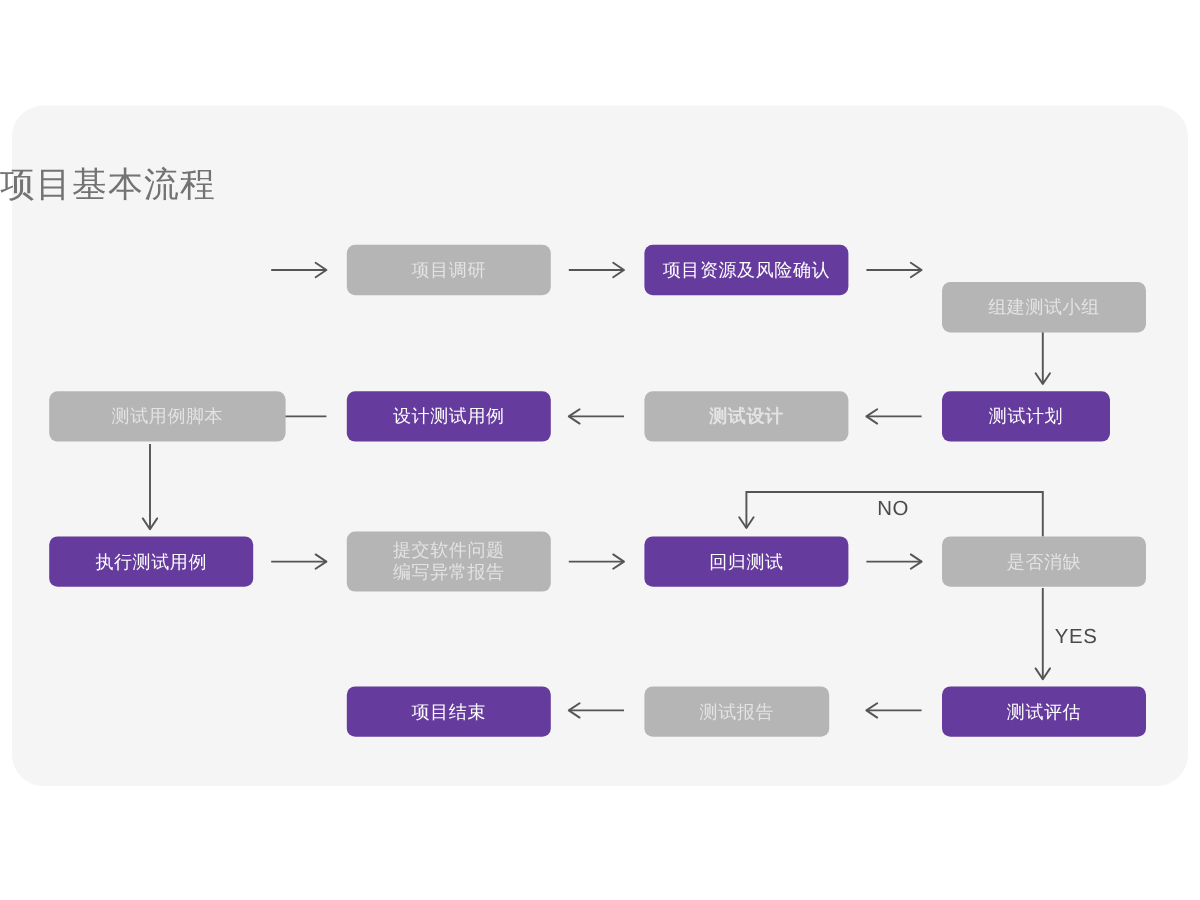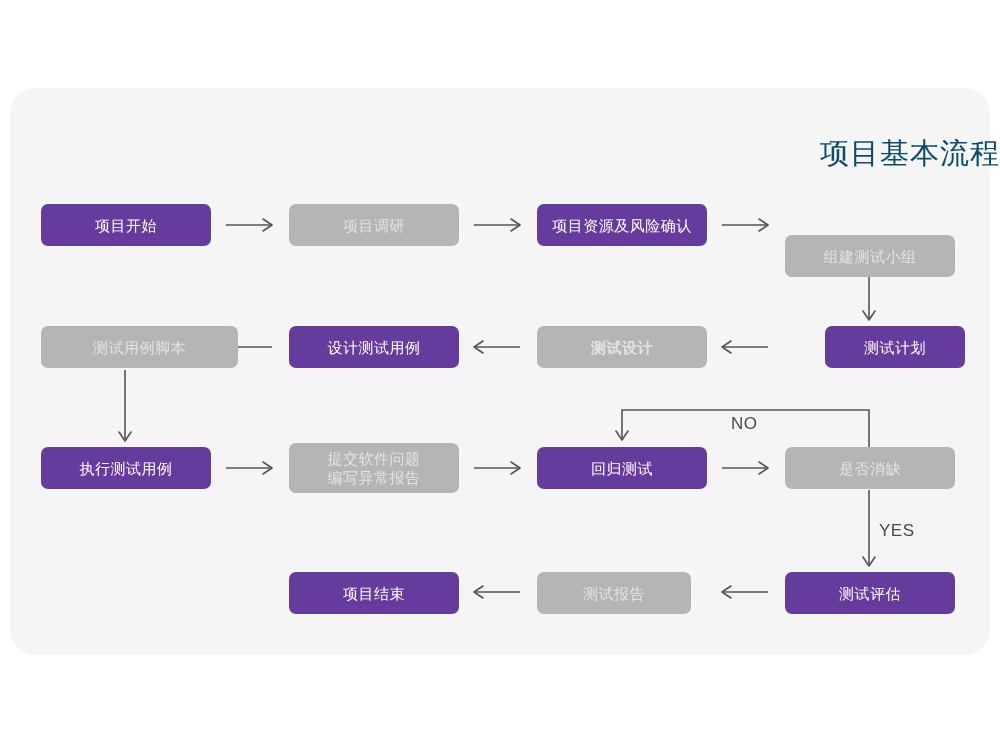--- a/index.html
+++ b/index.html
@@ -16,23 +16,23 @@
     left: 10px; top: 88px;
     width: 980px; height: 567px;
     background: #f5f5f5;
     border-radius: 26px;
   }
 
   .title {
     position: absolute;
     left: 0; top: 134px;
     width: 1000px;
-    text-align: right;
+    text-align: left;
     font-size: 29px;
-    color: #0c4a6e;
+    color: #737373;
     letter-spacing: 1px;
     font-weight: 400;
   }
 
   
   .node {
     position: absolute;
     height: 42px;
     border-radius: 7px;
     display: flex;
@@ -138,29 +138,28 @@
     <g>
       <line class="wire" x1="768" y1="592" x2="722" y2="592"></line>
       <polyline class="wire-head" points="731,586 722,592 731,598"></polyline>
     </g>
     <g>
       <line class="wire" x1="520" y1="592" x2="474" y2="592"></line>
       <polyline class="wire-head" points="483,586 474,592 483,598"></polyline>
     </g>
   </svg>
 
-  <div class="node purple" style="left:41px;  top:204px; width:170px;">项目开始</div>
   <div class="node gray" style="left:289px; top:204px; width:170px;">项目调研</div>
   <div class="node purple" style="left:537px; top:204px; width:170px;">项目资源及风险确认</div>
   <div class="node gray" style="left:785px; top:204px; width:170px;margin-top:31px;">组建测试小组</div>
 
   <div class="node gray" style="left:41px;  top:326px; width:197px;">测试用例脚本</div>
   <div class="node purple" style="left:289px; top:326px; width:170px;">设计测试用例</div>
   <div class="node gray" style="left:537px; top:326px; width:170px;font-weight:bold;">测试设计</div>
-  <div class="node purple" style="left:785px; top:326px; width:140px;margin-left:40px;">测试计划</div>
+  <div class="node purple" style="left:785px; top:326px; width:140px;">测试计划</div>
 
   <div class="node purple" style="left:41px;  top:447px; width:170px;">执行测试用例</div>
   <div class="node gray tall" style="left:289px; top:443px; width:170px;">提交软件问题
 编写异常报告</div>
   <div class="node purple" style="left:537px; top:447px; width:170px;">回归测试</div>
   <div class="node gray" style="left:785px; top:447px; width:170px;">是否消缺</div>
 
   <div class="node purple" style="left:289px; top:572px; width:170px;">项目结束</div>
   <div class="node gray" style="left:537px; top:572px; width:154px;">测试报告</div>
   <div class="node purple" style="left:785px; top:572px; width:170px;">测试评估</div>

